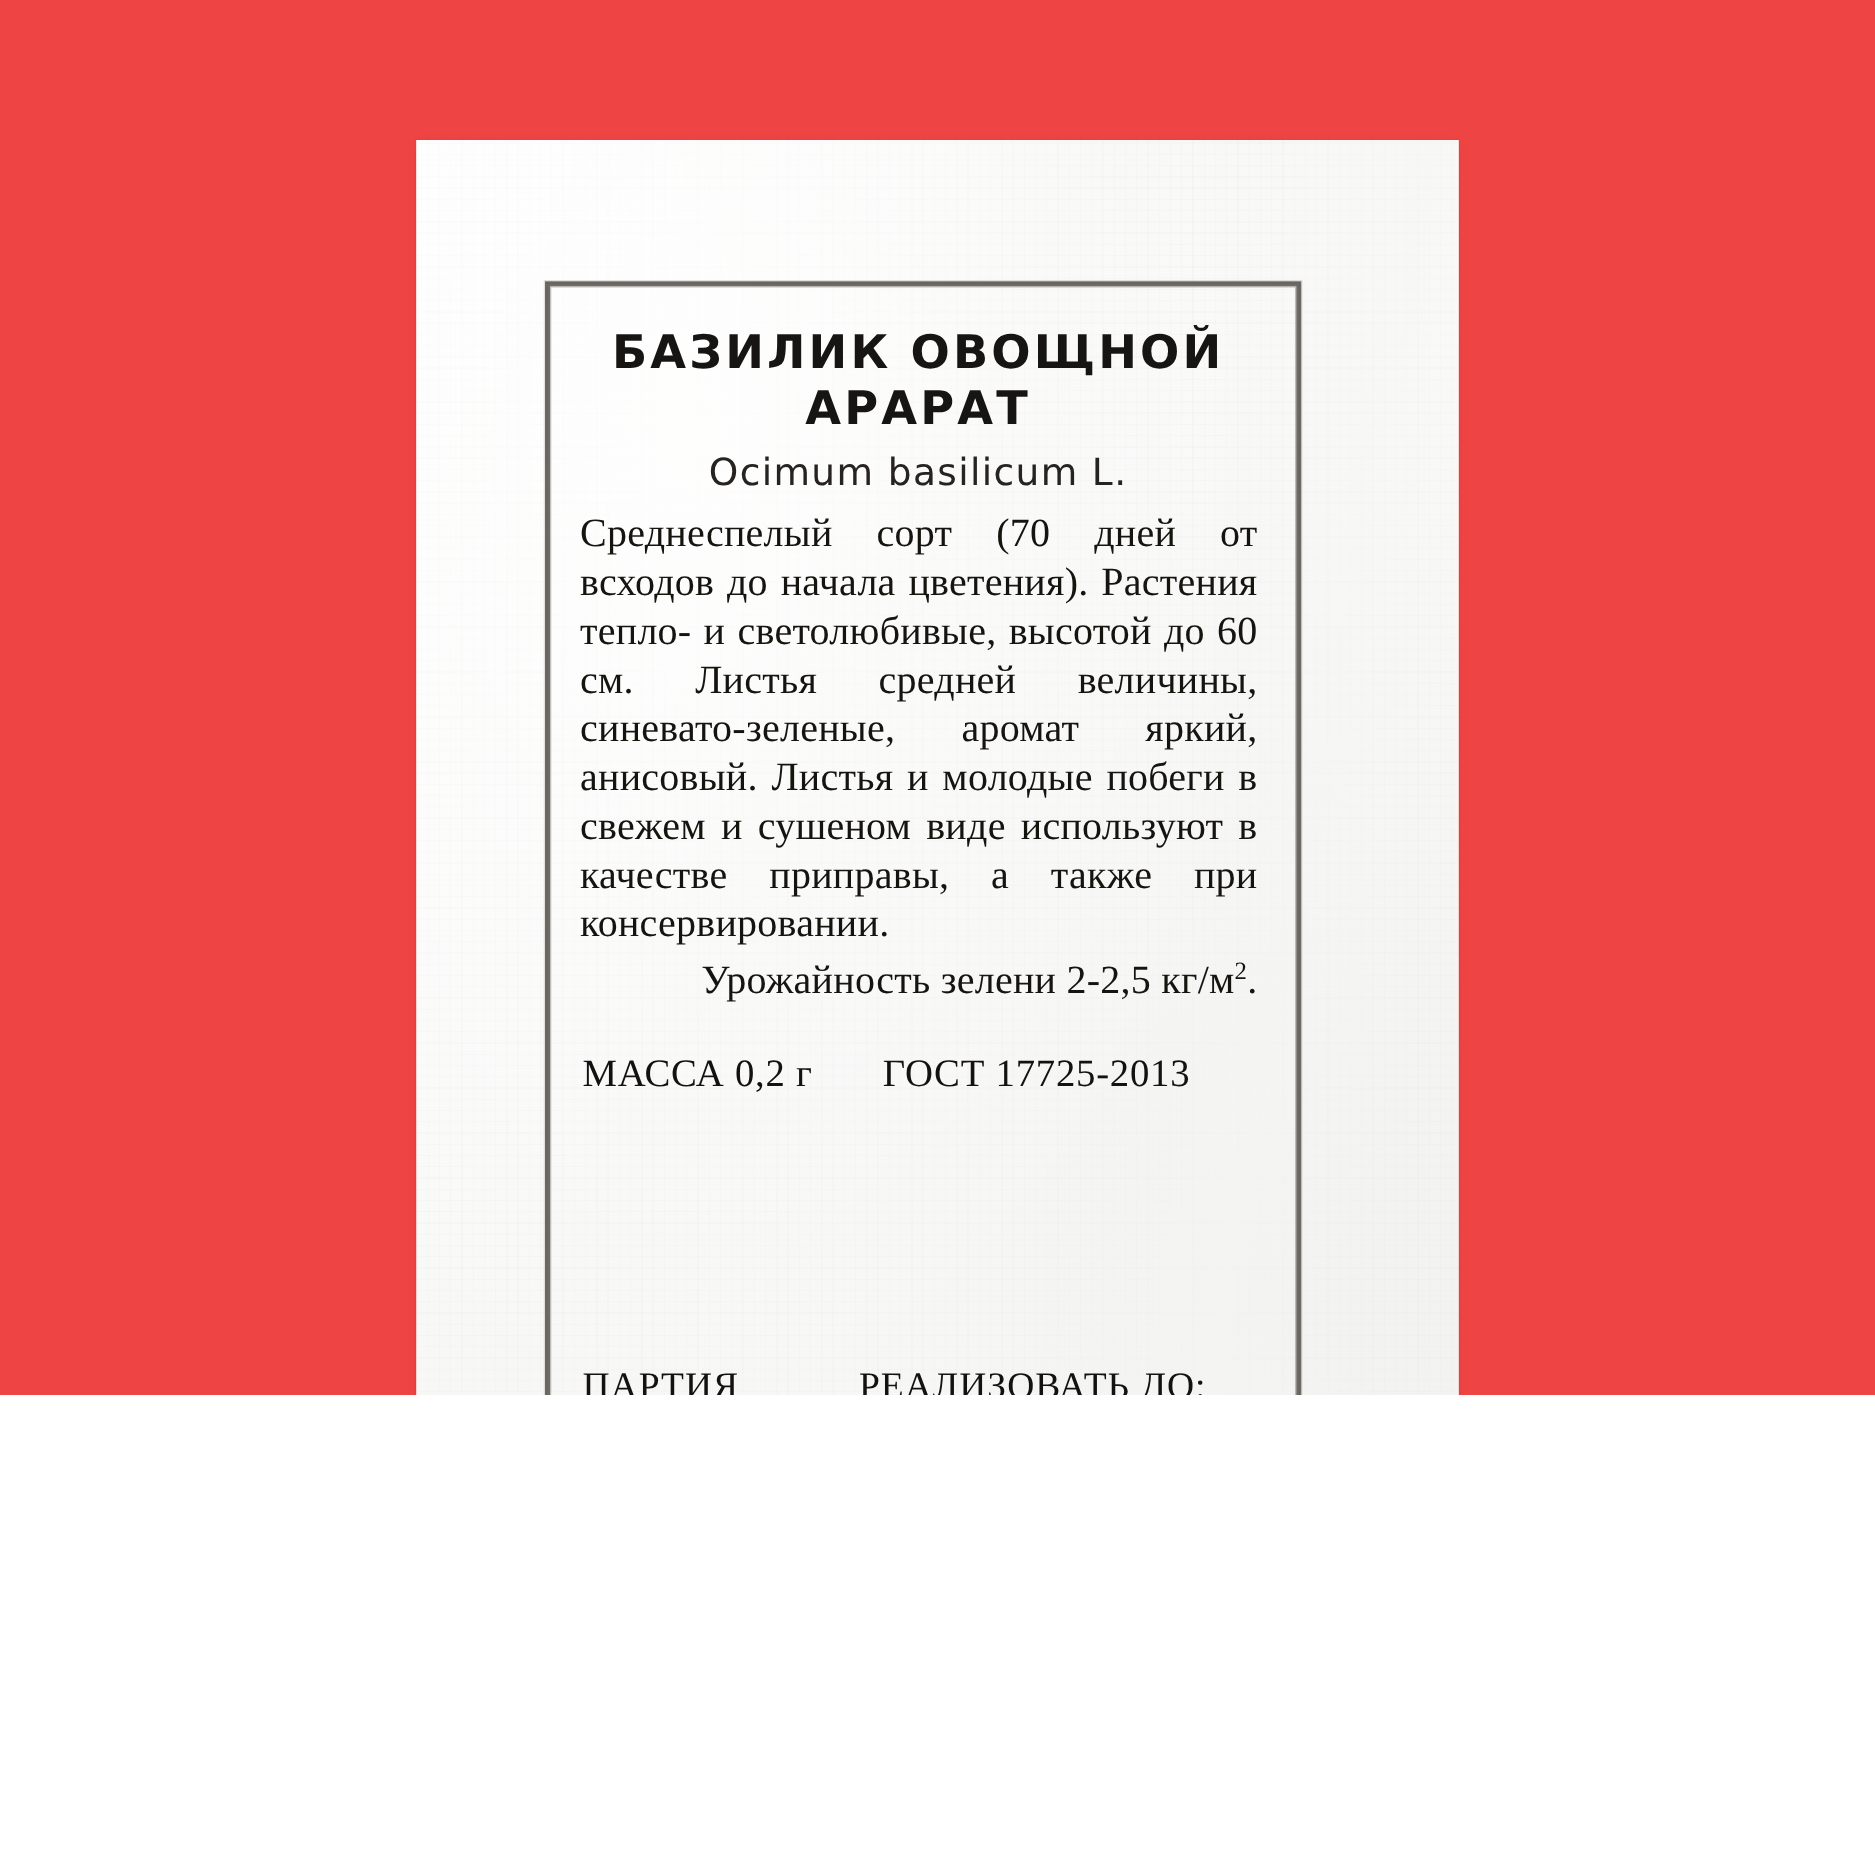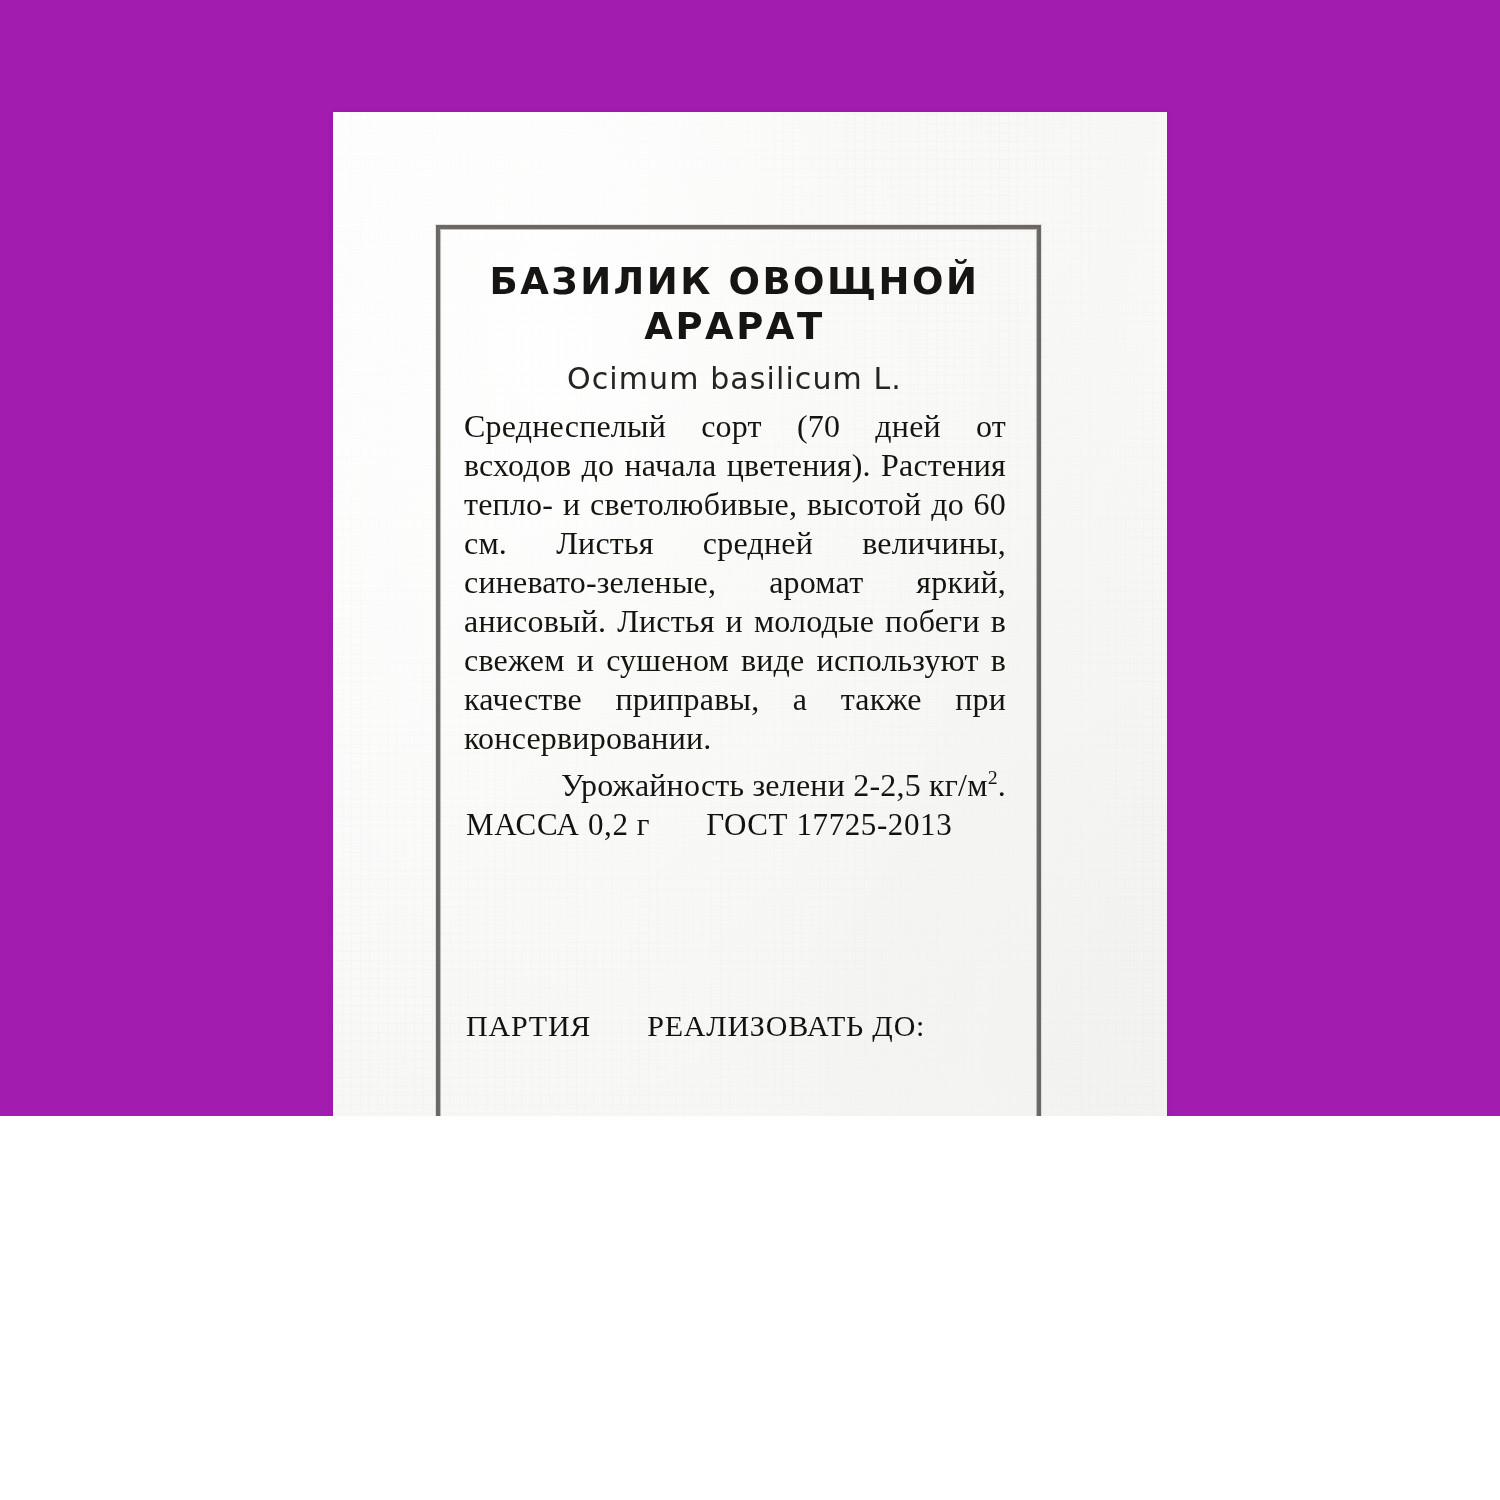--- a/index.html
+++ b/index.html
@@ -8,21 +8,21 @@
     width: 1500px;
     height: 1500px;
     background: #ffffff;
     font-family: "Liberation Sans", sans-serif;
   }
 
   .stage {
     position: relative;
     width: 1500px;
     height: 1116px;
-    background: #a21caf;
+    background: #ef4444;
     overflow: hidden;
   }
 
   
   .packet {
     position: absolute;
     left: 333px;
     top: 112px;
     width: 834px;
     height: 1290px;
@@ -128,41 +128,41 @@
     text-align: right;
   }
   sup {
     font-size: 0.62em;
     vertical-align: super;
   }
 
   .mass-row {
     position: absolute;
     left: 30px;
-    top: 582px;
+    top: 616px;
     width: 545px;
     font-family: "Liberation Serif", serif;
     font-size: 31px;
     letter-spacing: 0.6px;
     color: #141210;
     display: flex;
     gap: 56px;
   }
 
   .batch-row {
     position: absolute;
     left: 30px;
-    top: 784px;
+    top: 867px;
     width: 545px;
     font-family: "Liberation Serif", serif;
     font-size: 30px;
     letter-spacing: 0.8px;
     color: #141210;
     display: flex;
-    gap: 56px;
+    gap: 96px;
   }
 
   
   .crease-a, .crease-b {
     position: absolute;
     pointer-events: none;
   }
   .crease-a {
     left: 0; top: 0; width: 834px; height: 1290px;
     background: linear-gradient(100deg, rgba(255,255,255,0) 62%, rgba(245,245,243,0.55) 76%, rgba(255,255,255,0) 88%);

